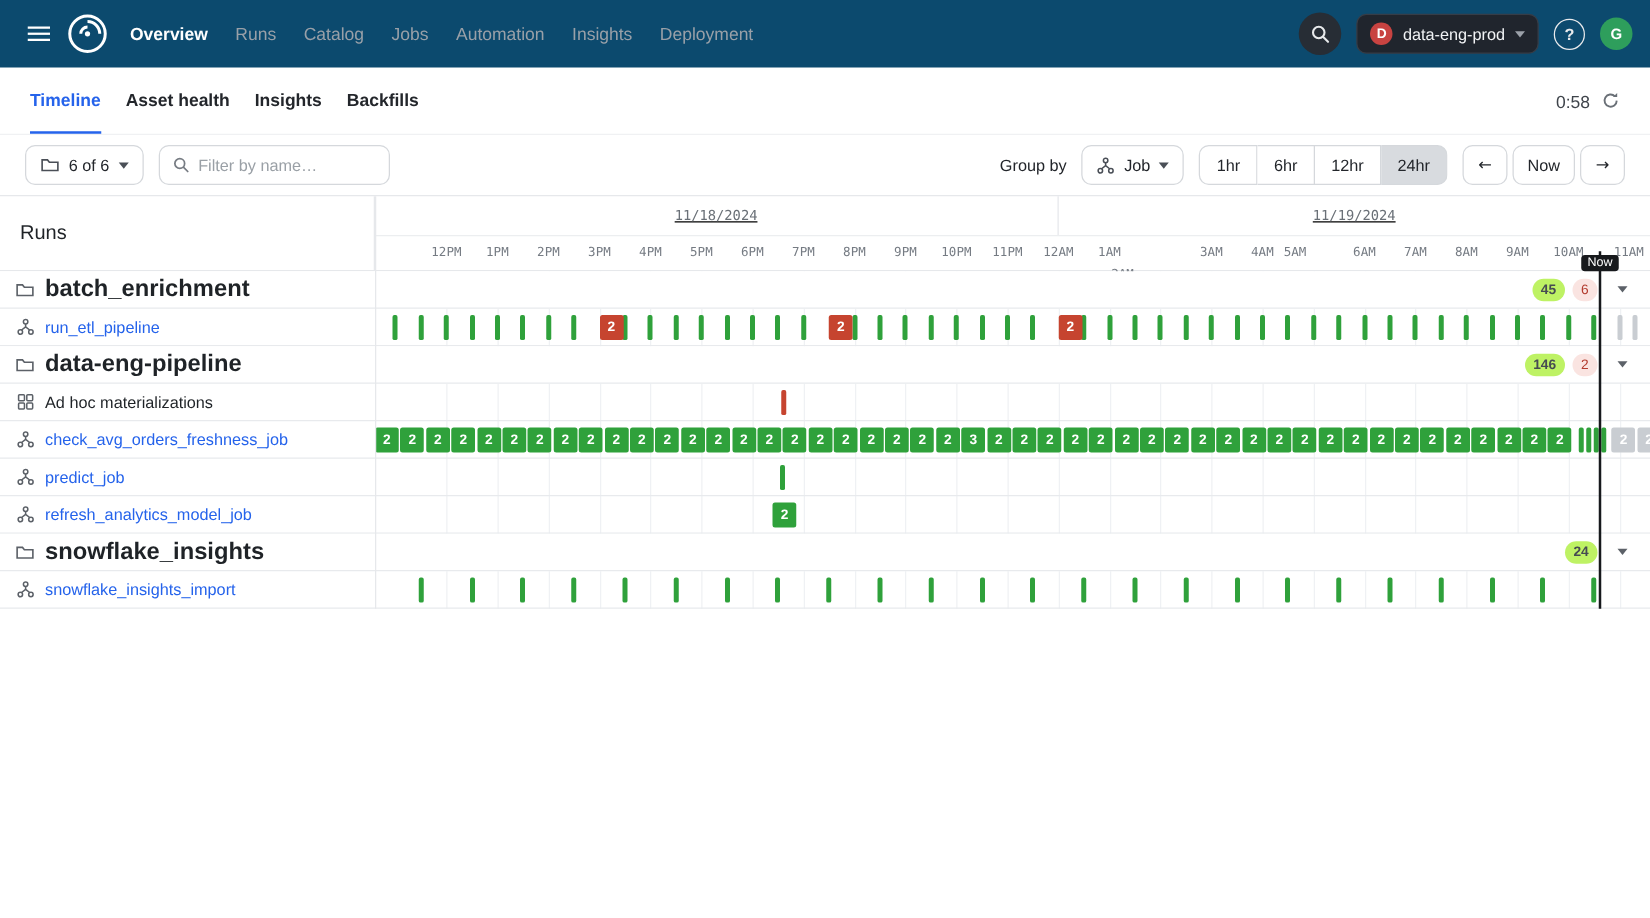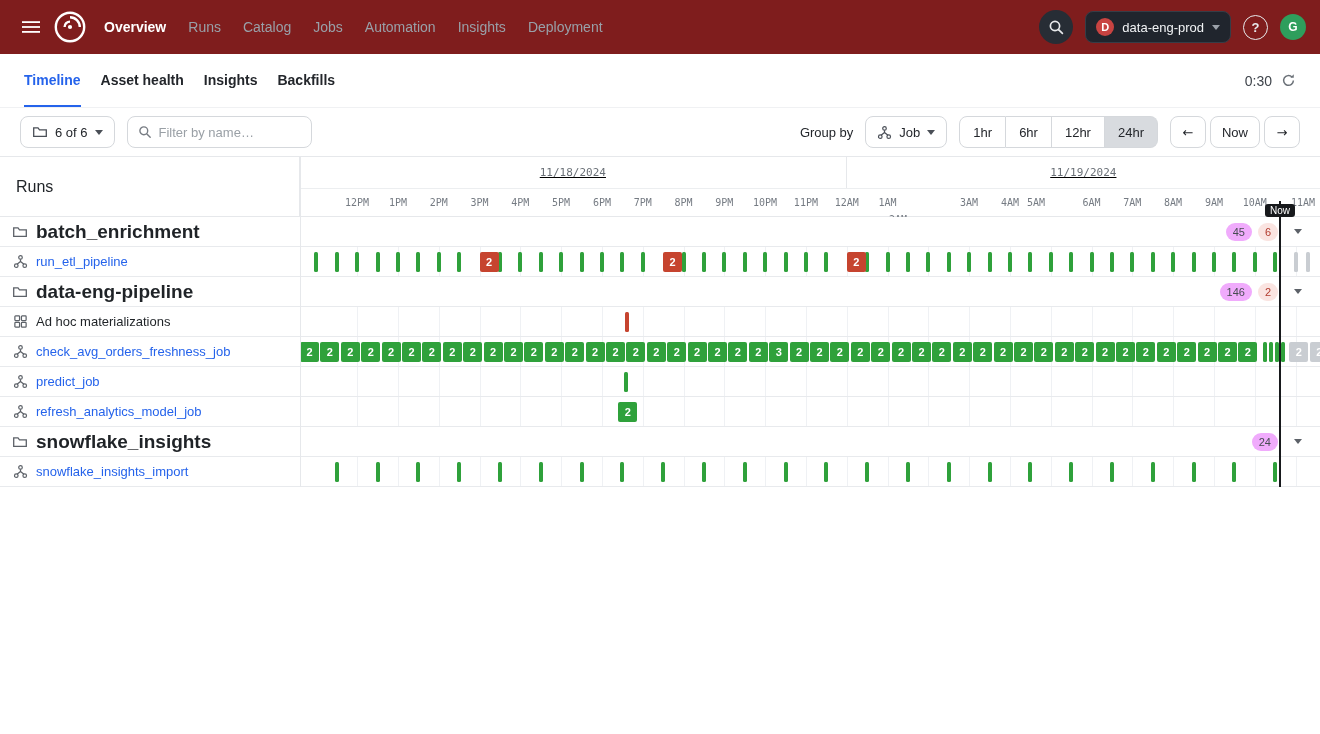--- a/index.html
+++ b/index.html
@@ -1,19 +1,19 @@
 <!DOCTYPE html>
 <html><head>
 <meta charset="utf-8">
 <style>
   * { margin:0; padding:0; box-sizing:border-box; }
   html,body { width:1320px; height:734px; background:#fff; font-family:"Liberation Sans", sans-serif; overflow:hidden; }
 
   
-  .topnav { height:54px; background:#7f1d1d; display:flex; align-items:center; padding:0 14px; }
+  .topnav { height:54px; background:#0c4a6e; display:flex; align-items:center; padding:0 14px; }
   .iconbtn { width:34px; height:34px; display:flex; align-items:center; justify-content:center; border-radius:50%; cursor:pointer; flex:0 0 auto; }
   .logo { width:36px; height:36px; display:flex; align-items:center; justify-content:center; margin:0 6px 0 4px; }
   .mainnav { display:flex; align-items:center; gap:22px; margin-left:10px; }
   .nav-item { font-size:14px; color:#99A0A8; cursor:pointer; text-decoration:none; white-space:nowrap; }
   .nav-item.active { color:#fff; font-weight:700; }
   .topnav-right { margin-left:auto; display:flex; align-items:center; gap:12px; }
   .searchbtn { background:#272D35; }
   .deploy-pill { height:32px; background:#20252D; border:1px solid #363D47; border-radius:8px; display:flex; align-items:center; gap:8px; padding:0 10px; cursor:pointer; }
   .deploy-initial { width:18px; height:18px; border-radius:50%; background:#C84341; color:#fff; font-size:11px; font-weight:700; display:flex; align-items:center; justify-content:center; }
   .deploy-name { color:#F2F4F6; font-size:13px; }
@@ -57,21 +57,21 @@
   .tl-rows { position:relative; }
   .gridlines { position:absolute; left:300px; top:0; width:1020px; height:100%; }
   .gridline { position:absolute; top:0; bottom:0; width:1px; background:#EFF1F4; }
   .row { position:relative; height:30px; border-bottom:1px solid #E8EAED; display:flex; }
   .row.group { align-items:center; padding:0 18px 0 12px; background:#fff; }
   .ricon { width:16px; height:16px; display:flex; align-items:center; justify-content:center; flex:0 0 auto; }
   .glabel { margin-left:8px; font-size:19px; font-weight:700; color:#1F2327; }
   .spacer { flex:1; }
   .badges { display:flex; gap:6px; }
   .badge { height:18px; min-width:20px; padding:0 7px; border-radius:10px; font-size:11px; display:flex; align-items:center; justify-content:center; }
-  .badge.gray { background:#f0abfc; color:#464B52; }
+  .badge.gray { background:#bef264; color:#464B52;font-weight:bold; }
   .badge.red { background:#FAE4E1; color:#B23B2E; }
   .caret { width:0; height:0; border-left:4.5px solid transparent; border-right:4.5px solid transparent; border-top:5.5px solid #5C6168; margin-left:16px; cursor:pointer; }
   .row-left { width:300px; flex:0 0 300px; display:flex; align-items:center; gap:8px; padding-left:12px; }
   .jlabel { font-size:13px; color:#2563EB; text-decoration:none; cursor:pointer; }
   .alabel { font-size:13px; color:#1F2327; text-decoration:none; }
   .row-track { position:relative; width:1020px; overflow:hidden; }
   .tick { position:absolute; top:5px; width:4px; height:20px; border-radius:1.5px; cursor:pointer; }
   .mbox { position:absolute; top:5px; width:19px; height:20px; border-radius:2px; color:#fff; font-size:11px; font-weight:700; display:flex; align-items:center; justify-content:center; cursor:pointer; }
   .col-divider { position:absolute; left:300px; top:0; bottom:0; width:1px; background:#E6E8EB; z-index:3; pointer-events:none; }
   .now-line { position:absolute; top:44px; width:1.5px; background:#17191C; z-index:10; pointer-events:none; }
@@ -123,21 +123,21 @@
 </div>
 
 <div class="tabbar">
   <div style="display:flex;align-items:stretch;">
       <div class="tab active">Timeline</div>
       <div class="tab">Asset health</div>
       <div class="tab">Insights</div>
       <div class="tab">Backfills</div>
     </div>
   <div class="tab-right">
-    <span class="timer">0:30</span>
+    <span class="timer">0:58</span>
     <span style="display:flex;cursor:pointer;">
       <svg width="15" height="15" viewBox="0 0 16 16">
           <path d="M13.2 8a5.2 5.2 0 1 1-1.5-3.7" fill="none" stroke="#6A7077" stroke-width="1.6"></path>
           <path d="M13.6 1.4 v3.6 h-3.6 z" fill="#6A7077"></path>
         </svg>
     </span>
   </div>
 </div>
 
 <div class="toolbar">

